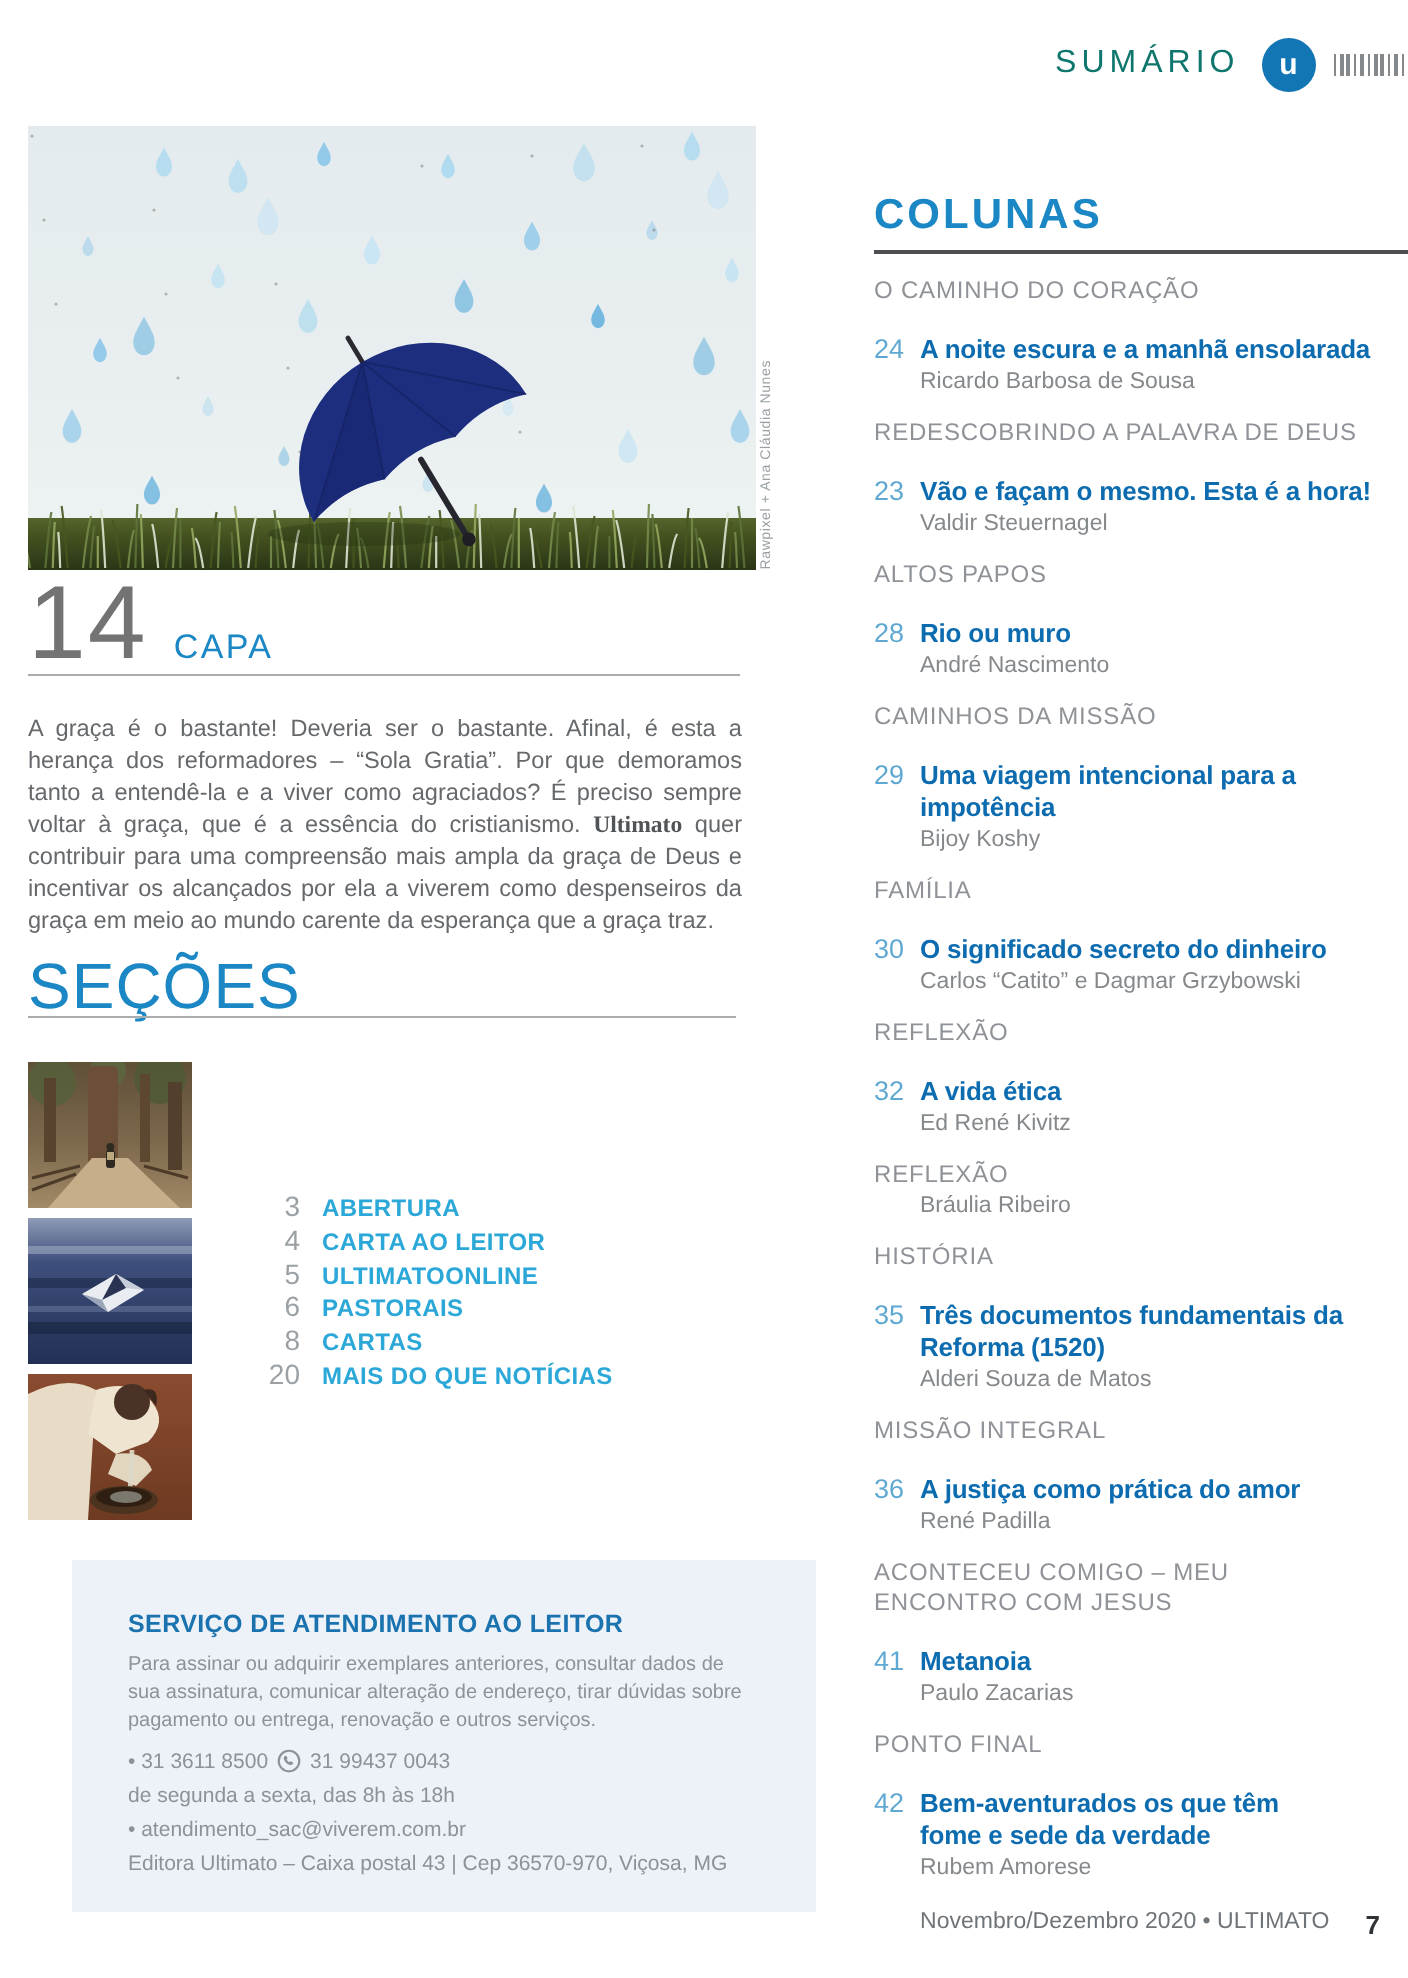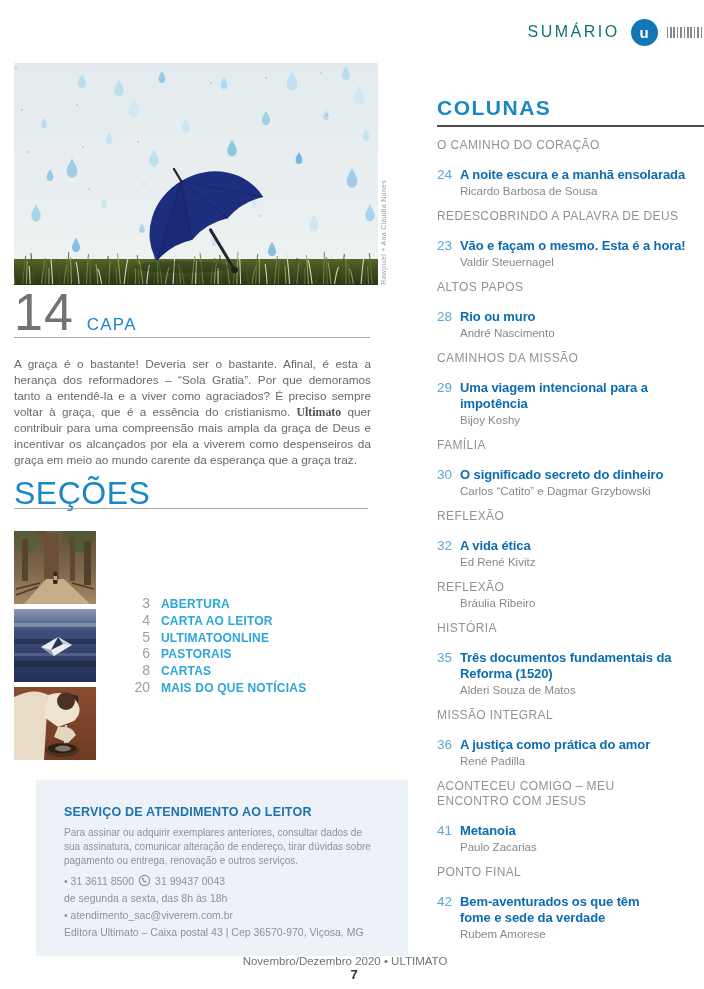--- a/index.html
+++ b/index.html
@@ -82,21 +82,21 @@
   .entry .num { width:23px; flex:0 0 23px; font-size:13.5px; color:var(--num-blue,#5fa8d2); }
   .entry .title {
     font-size:13px; font-weight:bold; color:var(--title-blue,#0d6cb0);
     line-height:16px; white-space:pre-line; letter-spacing:-0.1px;
   }
   .entry .author { margin-left:23px; margin-top:2px; font-size:11.5px; color:#85898c; }
 
   
   .footer {
     position:absolute; top:955px; left:0; width:690px;
-    display:flex; justify-content:flex-end; align-items:center;flex-direction:column;
+    display:flex; justify-content:flex-end; align-items:flex-start;
   }
   .footer .issue { font-size:11.5px; color:#6f7478; }
   .footer .pageno { font-size:13px; font-weight:bold; color:#2f3336; margin-left:18px; }
 </style>
 </head>
 <body>
 
 <div class="page">
 
   <div class="header">

